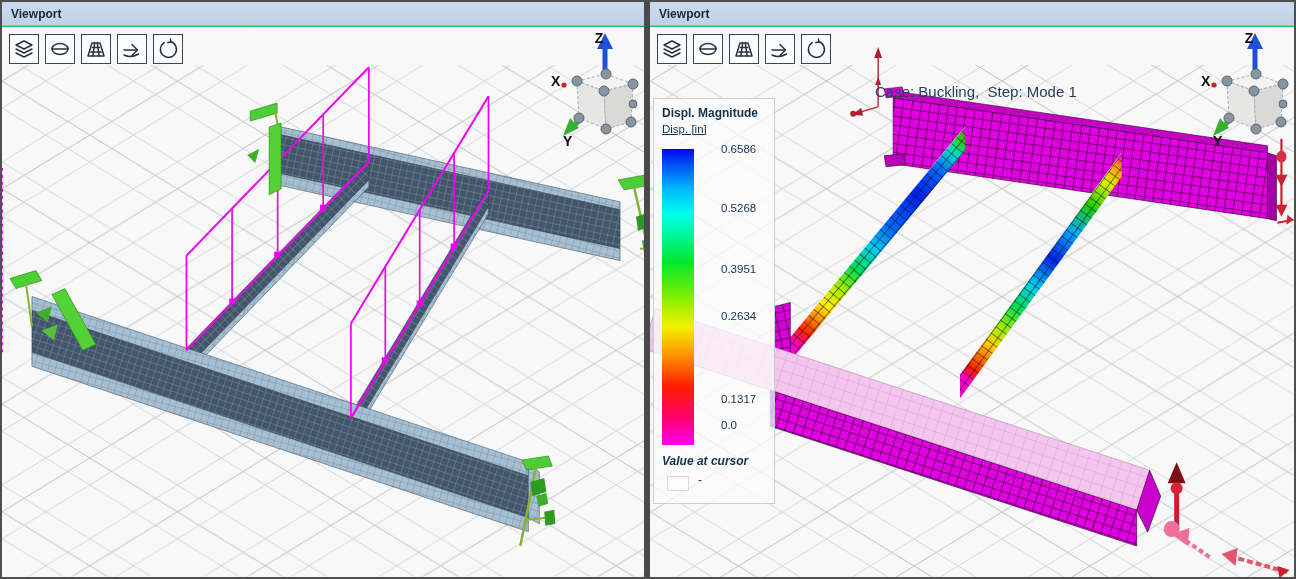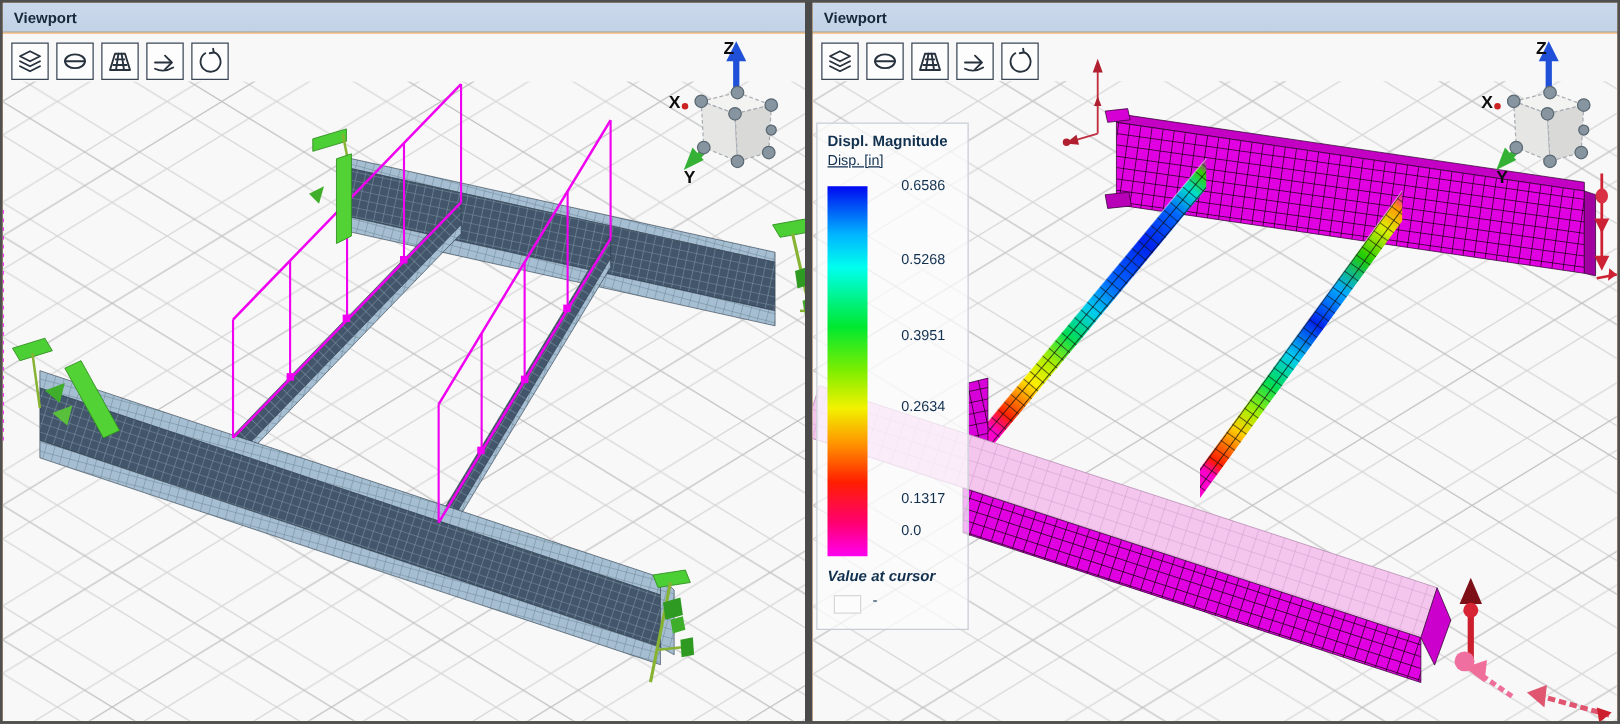--- a/index.html
+++ b/index.html
@@ -1,17 +1,17 @@
 <!DOCTYPE html>
 <html><head>
 <meta charset="utf-8">
 <style>
   html,body{margin:0;padding:0;background:#888;font-family:"Liberation Sans",sans-serif;}
   #app{position:relative;width:1296px;height:579px;background:#4f4f4f;border:2px solid #4f4f4f;box-sizing:border-box;overflow:hidden;}
-  .viewport{position:absolute;top:0;height:575px;background:#fdba74;overflow:hidden;}
+  .viewport{position:absolute;top:0;height:575px;background:#22c55e;overflow:hidden;padding-left:16px;}
   #vp-left{left:0;width:642px;}
   #vp-right{left:648px;width:644px;}
   .divider{position:absolute;left:642px;top:0;width:6px;height:575px;background:#4a4a4a;}
   .titlebar{position:absolute;left:0;top:0;right:0;height:24px;background:linear-gradient(#cbd9ec,#c2d2e6);
     border-bottom:1px solid #9fb2c6;color:#17283a;font-size:12px;font-weight:600;line-height:24px;padding-left:9px;box-sizing:border-box;}
   .scene{position:absolute;left:0;top:25px;right:0;bottom:0;background:#f8f8f8;}
   .scene > svg.world{position:absolute;left:0;top:0;}
   .toolbar{position:absolute;left:7px;top:7px;display:flex;gap:6px;z-index:30;}
   .tbtn{width:30px;height:30px;background:#fdfdfd;border:1px solid #3a4654;box-sizing:border-box;
     display:flex;align-items:center;justify-content:center;padding:0;cursor:pointer;}
@@ -373,30 +373,31 @@
           </button>
         <button class="tbtn">
             <svg width="22" height="22" viewBox="0 0 22 22">
               <path d="M7.2,4.6 A8,8 0 1 0 14,3.8"></path>
               <path d="M13.5,1 L14,4 L10.8,4.6" fill="none"></path>
             </svg>
           </button>
       </div>
 
       <div class="case-text">
+        <div>Case: Buckling,  Step: Mode 1</div>
       </div>
 
       <div class="legend">
         <div class="lg-title">Displ. Magnitude</div>
         <div class="lg-sub">Disp. [in]</div>
         <div class="lg-bar"></div>
         <div class="lg-val" style="top:44px">0.6586</div>
         <div class="lg-val" style="top:103px">0.5268</div>
         <div class="lg-val" style="top:164px">0.3951</div>
-        <div class="lg-val" style="top:221px">0.2634</div>
+        <div class="lg-val" style="top:211px">0.2634</div>
         <div class="lg-val" style="top:294px">0.1317</div>
         <div class="lg-val" style="top:320px">0.0</div>
         <div class="lg-cursor">Value at cursor</div>
         <div class="lg-swatch"></div>
         <div class="lg-dash">-</div>
       </div>
 
       <svg class="navcube" width="102" height="118" viewBox="0 0 102 118">
         <g>
           <line x1="56" y1="52" x2="56" y2="18" stroke="#2050d8" stroke-width="5"></line>

